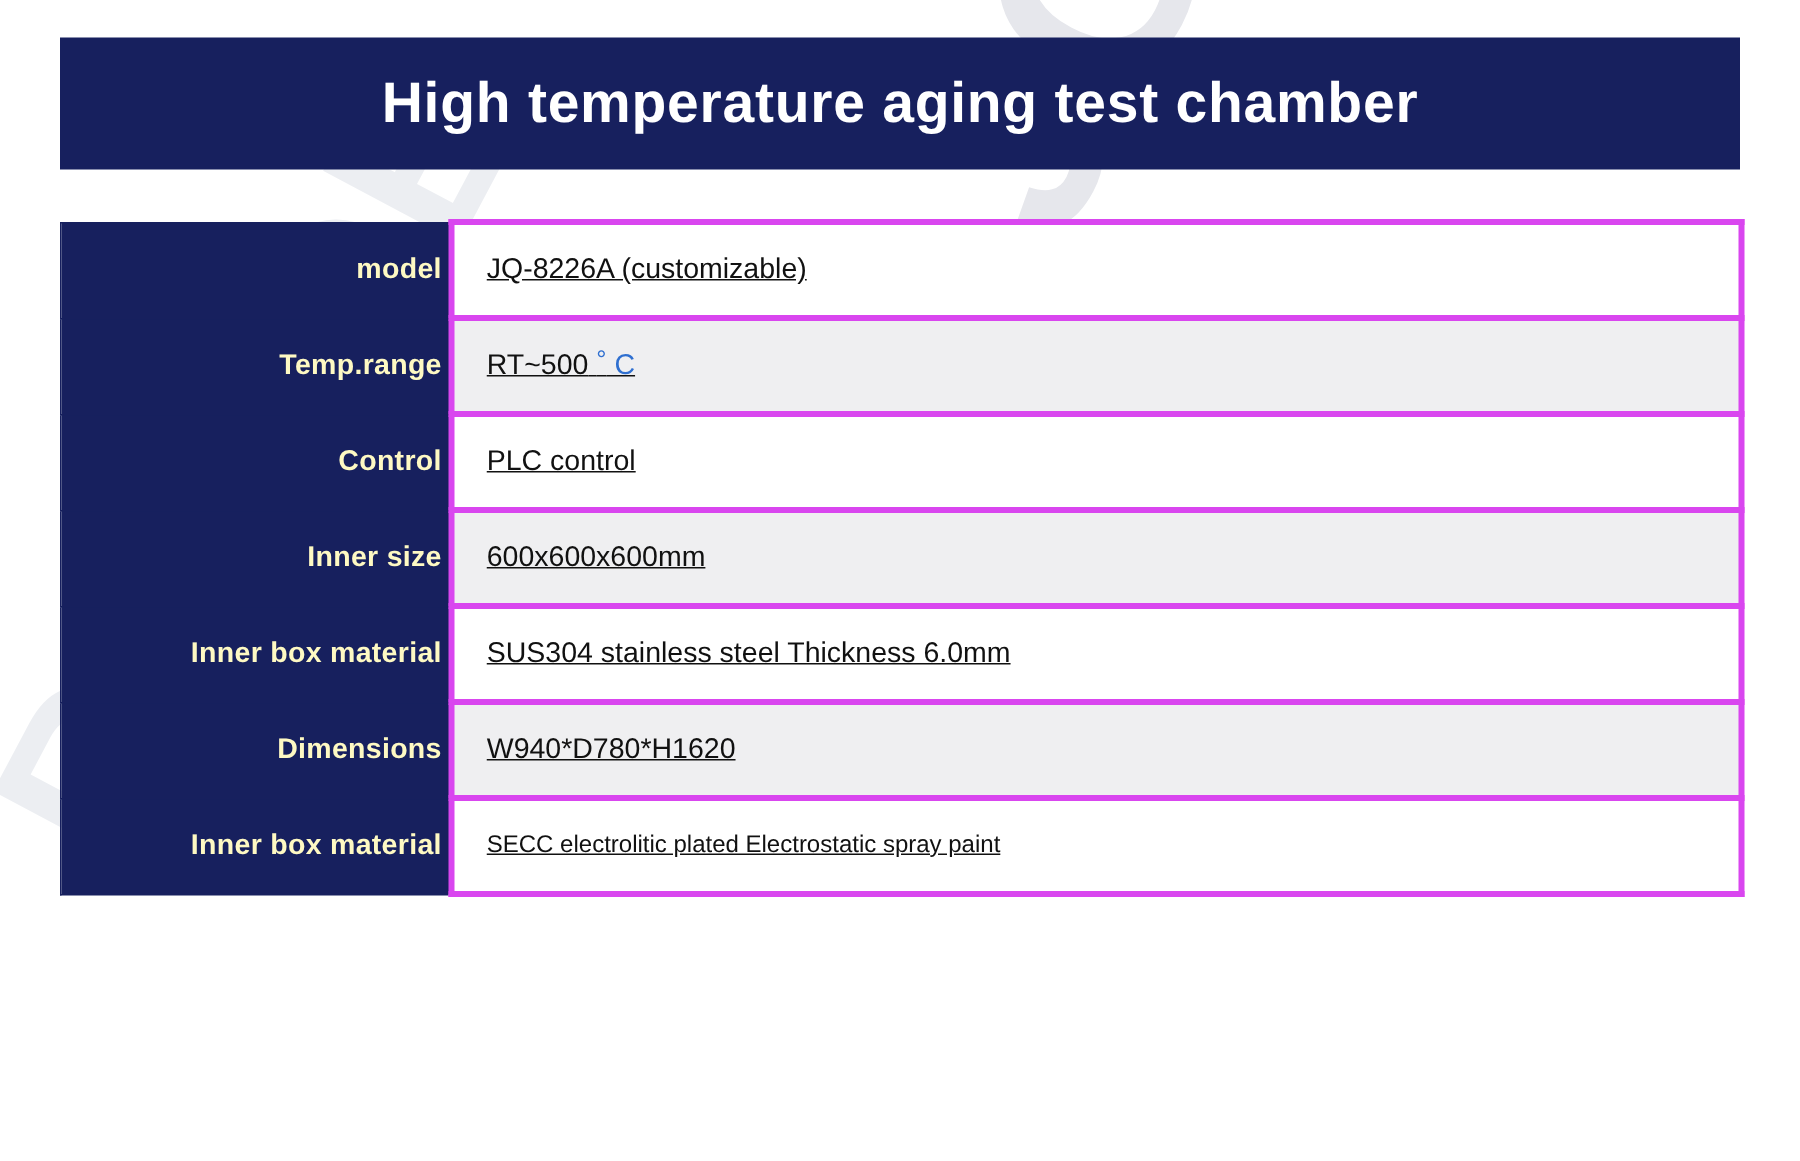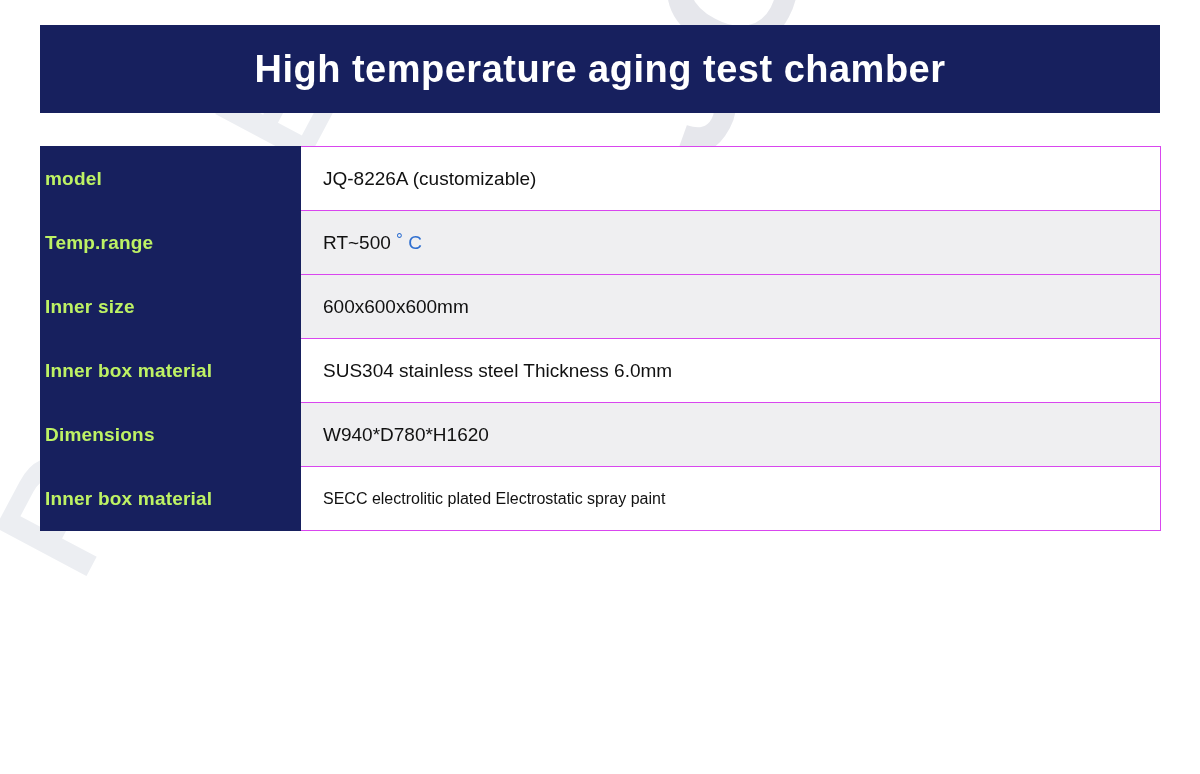--- a/index.html
+++ b/index.html
@@ -89,37 +89,38 @@
     z-index: 2;
     background: transparent;
   }
   .spec-table col.c-label { width: 260px; }
   .spec-table col.c-value { width: 860px; }
 
   .spec-table tr { height: 64px; }
 
   .cell-label {
     background: #17205e;
-    color: #bef264;
+    color: #fef9c3;
     font-size: 19px;
     font-weight: bold;
-    text-align: left;
+    text-align: right;
     vertical-align: middle;
     border: 1px solid #17205e;
     letter-spacing: 0.2px;
     padding: 0 4px;
   }
   .cell-value {
     background: #ffffff;
     color: #111111;
     font-size: 19px;
     vertical-align: middle;
-    border: 1px solid #d946ef;
+    border: 4px solid #d946ef;
     padding: 0 0 0 22px;
     font-weight: normal;
+    text-decoration: underline;
   }
   tr.alt .cell-value {
     background: #efeff1;
   }
   .cell-value.big {
     font-size: 16px;
   }
   .deg {
     color: #2f6fd0;
     font-size: 19px;
@@ -151,20 +152,24 @@
     </colgroup>
     <tbody>
       <tr>
         <td class="cell-label">model</td>
         <td class="cell-value">JQ-8226A (customizable)</td>
       </tr>
       <tr class="alt">
         <td class="cell-label">Temp.range</td>
         <td class="cell-value"><span>RT~500</span> <span class="deg"><span class="sym">°</span> C</span></td>
       </tr>
+      <tr>
+        <td class="cell-label">Control</td>
+        <td class="cell-value">PLC control</td>
+      </tr>
       <tr class="alt">
         <td class="cell-label">Inner size</td>
         <td class="cell-value">600x600x600mm</td>
       </tr>
       <tr>
         <td class="cell-label">Inner box material</td>
         <td class="cell-value">SUS304 stainless steel  Thickness 6.0mm</td>
       </tr>
       <tr class="alt">
         <td class="cell-label">Dimensions</td>

